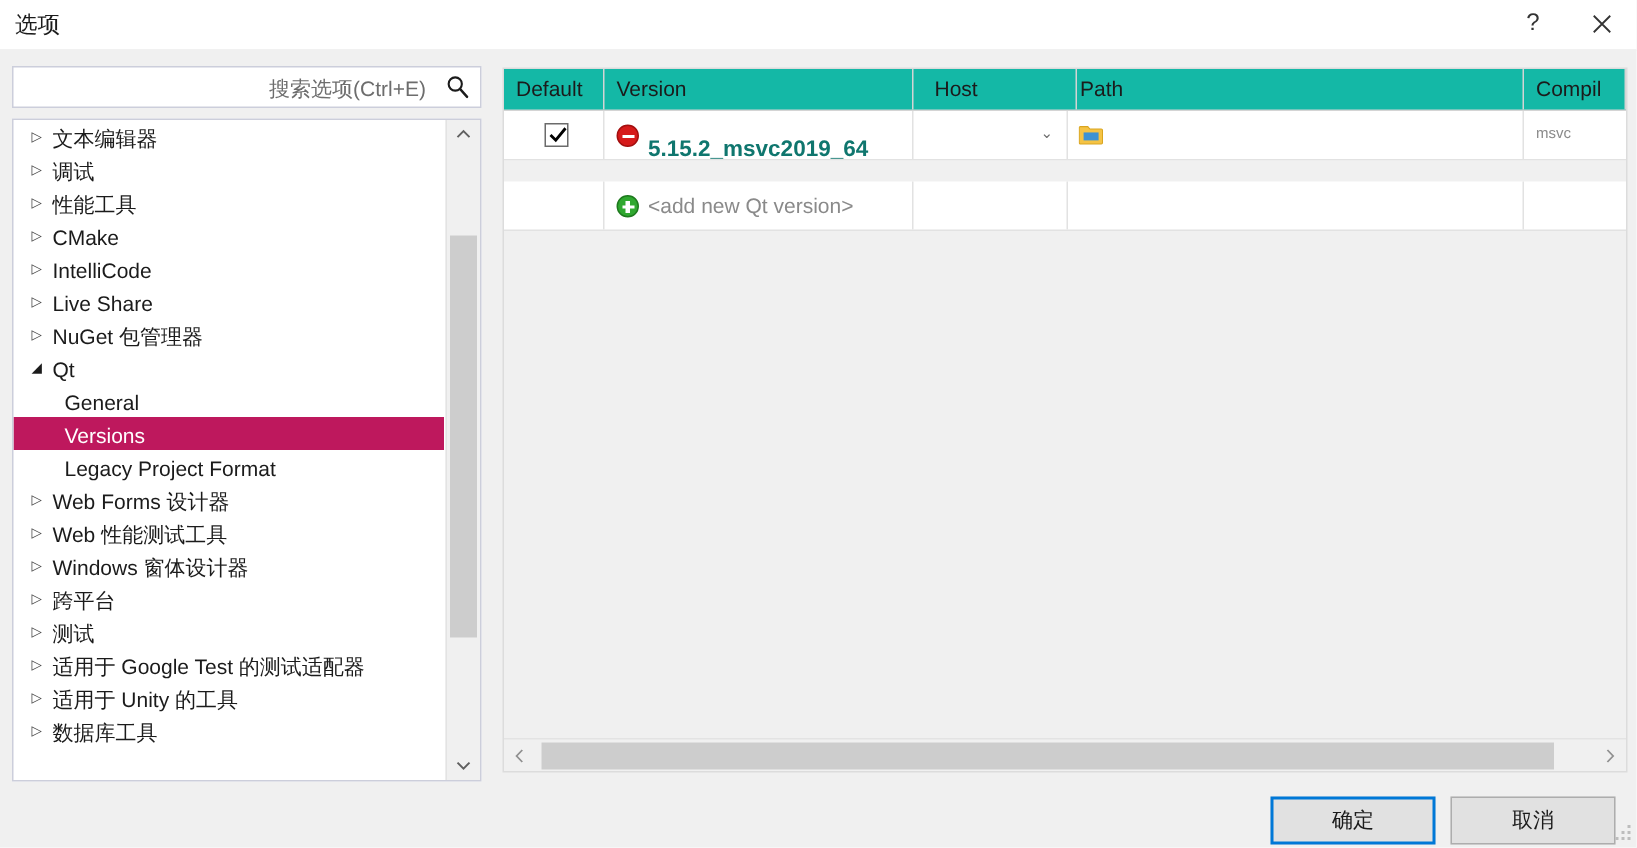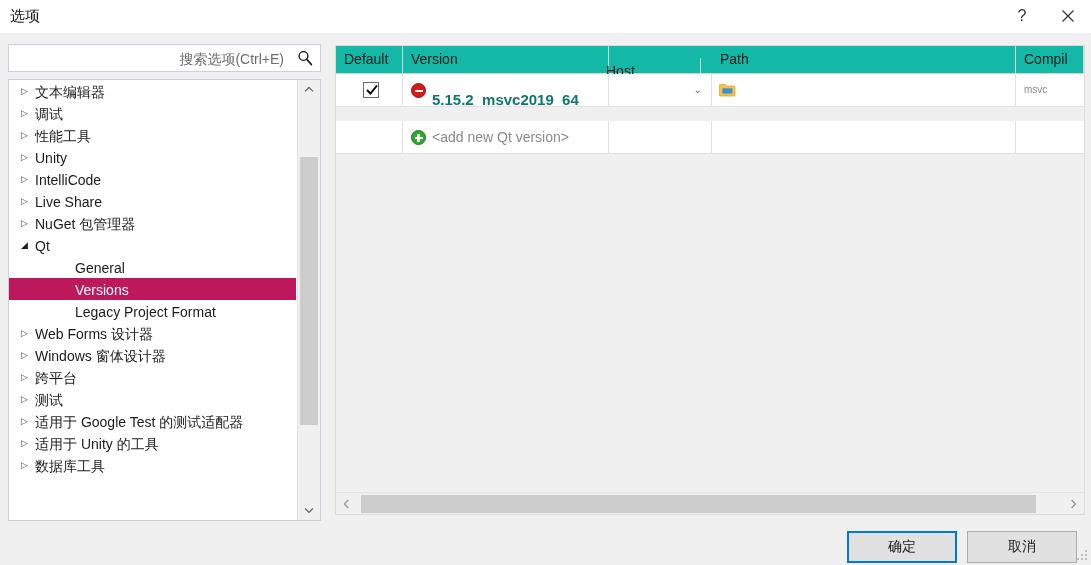--- a/index.html
+++ b/index.html
@@ -115,21 +115,21 @@
     color: #4B4B4B;
     font-size: 9px;
     text-align: left;
     vertical-align: middle;
     position: relative;
     top: -1px;
   }
   .tree-item .arrow.open { color: #1B1B1B; }
   .tree-item .tlabel { vertical-align: middle; }
   .tree-item.child {
-    padding-left: 66px;
+    padding-left: 34px;
   }
   .tree-item.selected {
     background: #be185d;
     color: #FFFFFF;
     width: 287px;
   }
 
   
   .tree-vscroll {
     position: absolute;
@@ -390,29 +390,30 @@
       <circle cx="7.5" cy="7" r="4.4" stroke="#1B1B1B" stroke-width="1.4" fill="none"></circle>
       <path d="M10.8 10.4 L15.4 15.6" stroke="#1B1B1B" stroke-width="1.6" fill="none" stroke-linecap="round"></path>
     </svg>
   </div>
 
   <div class="tree-panel">
     <div class="tree-inner" id="tree-inner">
         <div class="tree-item"><span class="arrow">▷</span><span class="tlabel">文本编辑器</span></div>
         <div class="tree-item"><span class="arrow">▷</span><span class="tlabel">调试</span></div>
         <div class="tree-item"><span class="arrow">▷</span><span class="tlabel">性能工具</span></div>
-        <div class="tree-item"><span class="arrow">▷</span><span class="tlabel">Unity</span></div>
+        <div class="tree-item"><span class="arrow">▷</span><span class="tlabel">CMake</span></div>
         <div class="tree-item"><span class="arrow">▷</span><span class="tlabel">IntelliCode</span></div>
         <div class="tree-item"><span class="arrow">▷</span><span class="tlabel">Live Share</span></div>
         <div class="tree-item"><span class="arrow">▷</span><span class="tlabel">NuGet 包管理器</span></div>
         <div class="tree-item"><span class="arrow open">◢</span><span class="tlabel">Qt</span></div>
         <div class="tree-item child"><span class="tlabel">General</span></div>
         <div class="tree-item child selected"><span class="tlabel">Versions</span></div>
         <div class="tree-item child"><span class="tlabel">Legacy Project Format</span></div>
         <div class="tree-item"><span class="arrow">▷</span><span class="tlabel">Web Forms 设计器</span></div>
+        <div class="tree-item"><span class="arrow">▷</span><span class="tlabel">Web 性能测试工具</span></div>
         <div class="tree-item"><span class="arrow">▷</span><span class="tlabel">Windows 窗体设计器</span></div>
         <div class="tree-item"><span class="arrow">▷</span><span class="tlabel">跨平台</span></div>
         <div class="tree-item"><span class="arrow">▷</span><span class="tlabel">测试</span></div>
         <div class="tree-item"><span class="arrow">▷</span><span class="tlabel">适用于 Google Test 的测试适配器</span></div>
         <div class="tree-item"><span class="arrow">▷</span><span class="tlabel">适用于 Unity 的工具</span></div>
         <div class="tree-item"><span class="arrow">▷</span><span class="tlabel">数据库工具</span></div>
       </div>
     <div class="tree-vscroll">
       <div class="sb-arrow up">
         <svg width="10" height="7" viewBox="0 0 10 7">
@@ -426,21 +427,21 @@
         </svg>
       </div>
     </div>
   </div>
 
   <div class="grid-wrap">
 
     <div class="grid-head">
       <div class="hcell" style="left:0;width:67px;">Default</div>
       <div class="hcell" style="left:67px;width:206px;">Version</div>
-      <div class="hcell" style="left:262px;width:103px;margin-top:12px;">Host</div>
+      <div class="hcell" style="left:279px;width:103px;">Host</div>
       <div class="hcell" style="left:376px;width:304px;">Path</div>
       <div class="hcell nob" style="left:680px;width:68px;">Compil</div>
     </div>
 
     <div class="rowline r1">
       <div class="cell" style="left:0;width:67px;">
         <span class="checkbox">
           <svg width="14" height="14" viewBox="0 0 14 14">
             <path d="M2 7 L5.5 10.5 L12 2.5" stroke="#000" stroke-width="1.9" fill="none"></path>
           </svg>

